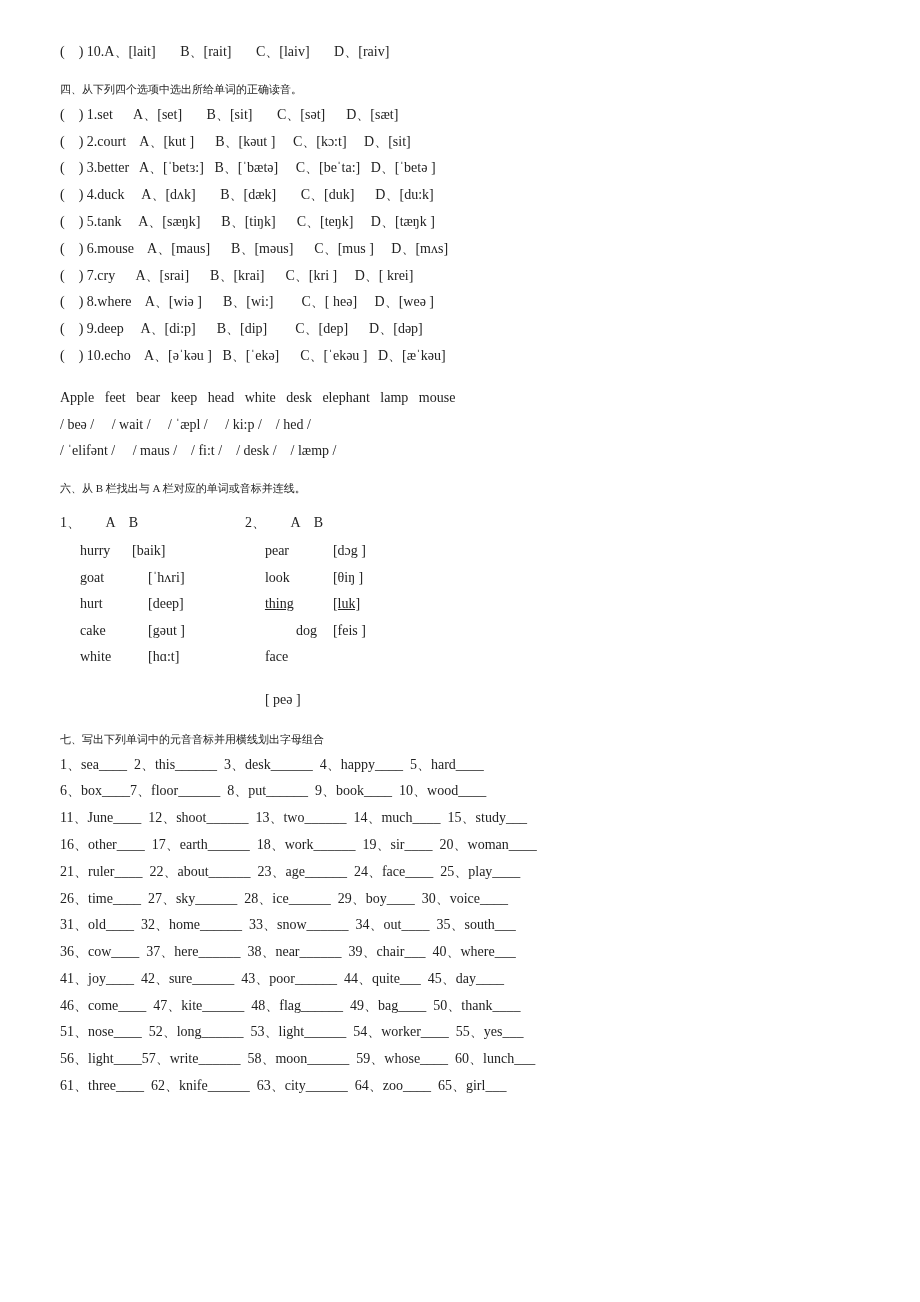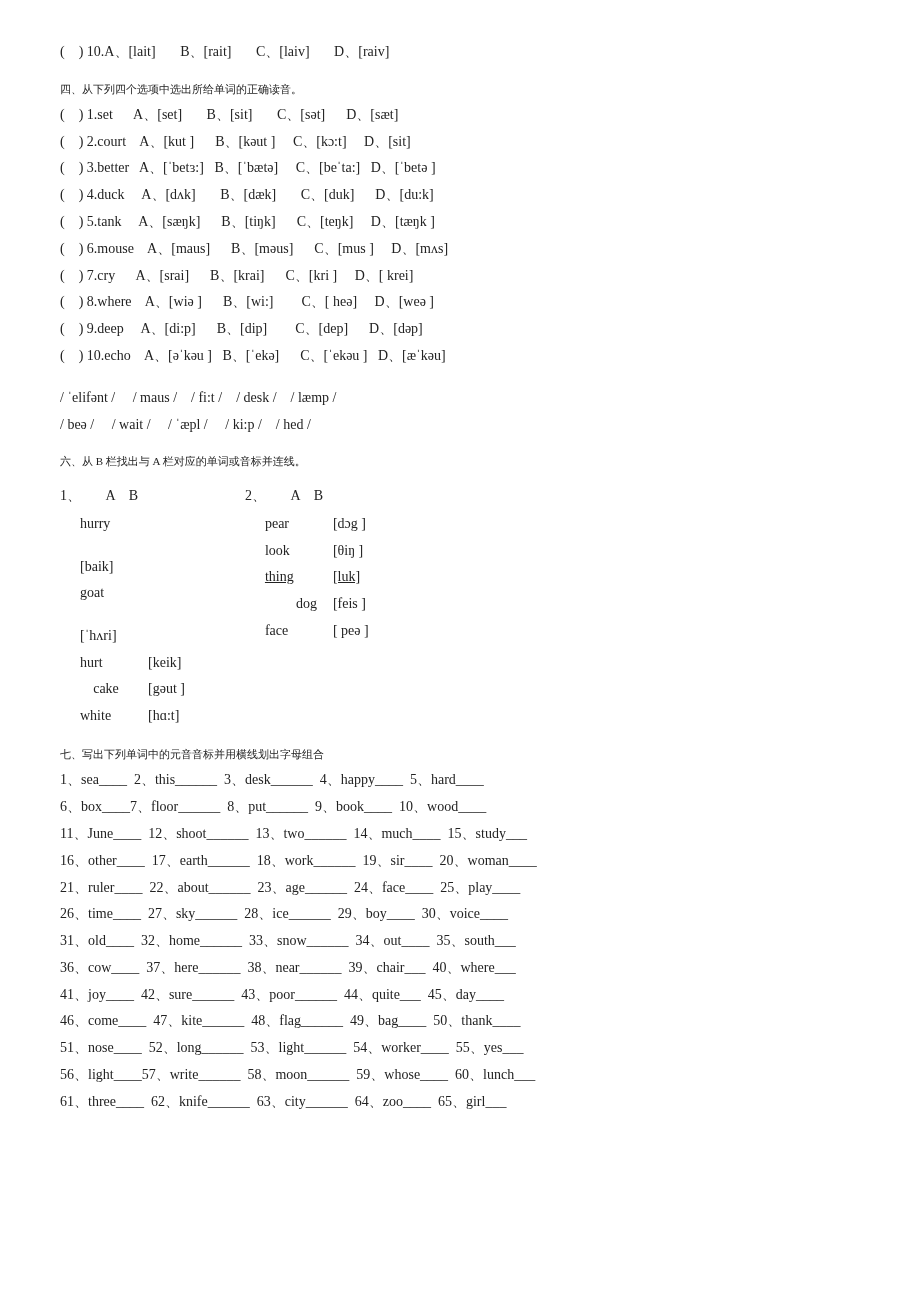--- a/index.html
+++ b/index.html
@@ -43,45 +43,46 @@
       <div class="line">(    ) 5.tank     A、[sæŋk]      B、[tiŋk]      C、[teŋk]     D、[tæŋk ]</div>
       <div class="line">(    ) 6.mouse    A、[maus]      B、[məus]      C、[mus ]     D、[mʌs]</div>
       <div class="line">(    ) 7.cry      A、[srai]      B、[krai]      C、[kri ]     D、[ krei]</div>
       <div class="line">(    ) 8.where    A、[wiə ]      B、[wi:]        C、[ heə]     D、[weə ]</div>
       <div class="line">(    ) 9.deep     A、[di:p]      B、[dip]        C、[dep]      D、[dəp]</div>
       <div class="line">(    ) 10.echo    A、[əˈkəu ]   B、[ˈekə]      C、[ˈekəu ]   D、[æˈkəu]</div>
     </div>
 </div>
 
 <div class="section">
+  <div class="line">Apple   feet   bear   keep   head   white   desk   elephant   lamp   mouse</div>
   <div id="s5-phonetics">
+      <div class="line">/ beə /     / wait /     / ˈæpl /     / ki:p /    / hed /</div>
       <div class="line">/ ˈelifənt /     / maus /    / fi:t /    / desk /    / læmp /</div>
-      <div class="line">/ beə /     / wait /     / ˈæpl /     / ki:p /    / hed /</div>
     </div>
 </div>
 
 <div class="section">
   <div class="section-title">六、从 B 栏找出与 A 栏对应的单词或音标并连线。</div>
   <div style="display:flex; gap: 60px; margin-top:15px;">
     <div>
       <div class="line">1、       A    B</div>
       <div id="s6-col1" style="padding-left:20px;">
-          <div style="display: flex; gap: 16px; line-height: 1.9; flex-direction: column;">
+          <div style="display: flex; line-height: 1.9;">
             <span style="min-width:52px;">hurry</span>
             <span>[baik]</span>
           </div>
-          <div style="display: flex; gap: 16px; line-height: 1.9; flex-direction: column;">
+          <div style="display: flex; gap: 16px; line-height: 1.9;">
             <span style="min-width:52px;">goat</span>
             <span>[ˈhʌri]</span>
           </div>
           <div style="display: flex; gap: 16px; line-height: 1.9;">
             <span style="min-width:52px;">hurt</span>
-            <span>[keik]</span>
+            <span>[deep]</span>
           </div>
-          <div style="display: flex; gap: 16px; line-height: 1.9; text-align: center;">
+          <div style="display: flex; gap: 16px; line-height: 1.9;">
             <span style="min-width:52px;">cake</span>
             <span>[gəut ]</span>
           </div>
           <div style="display: flex; gap: 16px; line-height: 1.9;">
             <span style="min-width:52px;">white</span>
             <span>[hɑ:t]</span>
           </div>
         </div>
     </div>
     <div>
@@ -96,21 +97,21 @@
             <span>[θiŋ ]</span>
           </div>
           <div style="display: flex; gap: 16px; line-height: 1.9; text-decoration: underline;">
             <span style="min-width:52px;">thing</span>
             <span>[luk]</span>
           </div>
           <div style="display: flex; gap: 16px; line-height: 1.9;">
             <span style="min-width:52px;text-align:right;">dog</span>
             <span>[feis ]</span>
           </div>
-          <div style="display: flex; gap: 16px; line-height: 1.9;">
+          <div style="display: flex; gap: 16px; line-height: 1.9; flex-direction: column;">
             <span style="min-width:52px;">face</span>
             <span>[ peə ]</span>
           </div>
         </div>
     </div>
   </div>
 </div>
 
 <div style="margin-bottom:16px;"></div>
 

